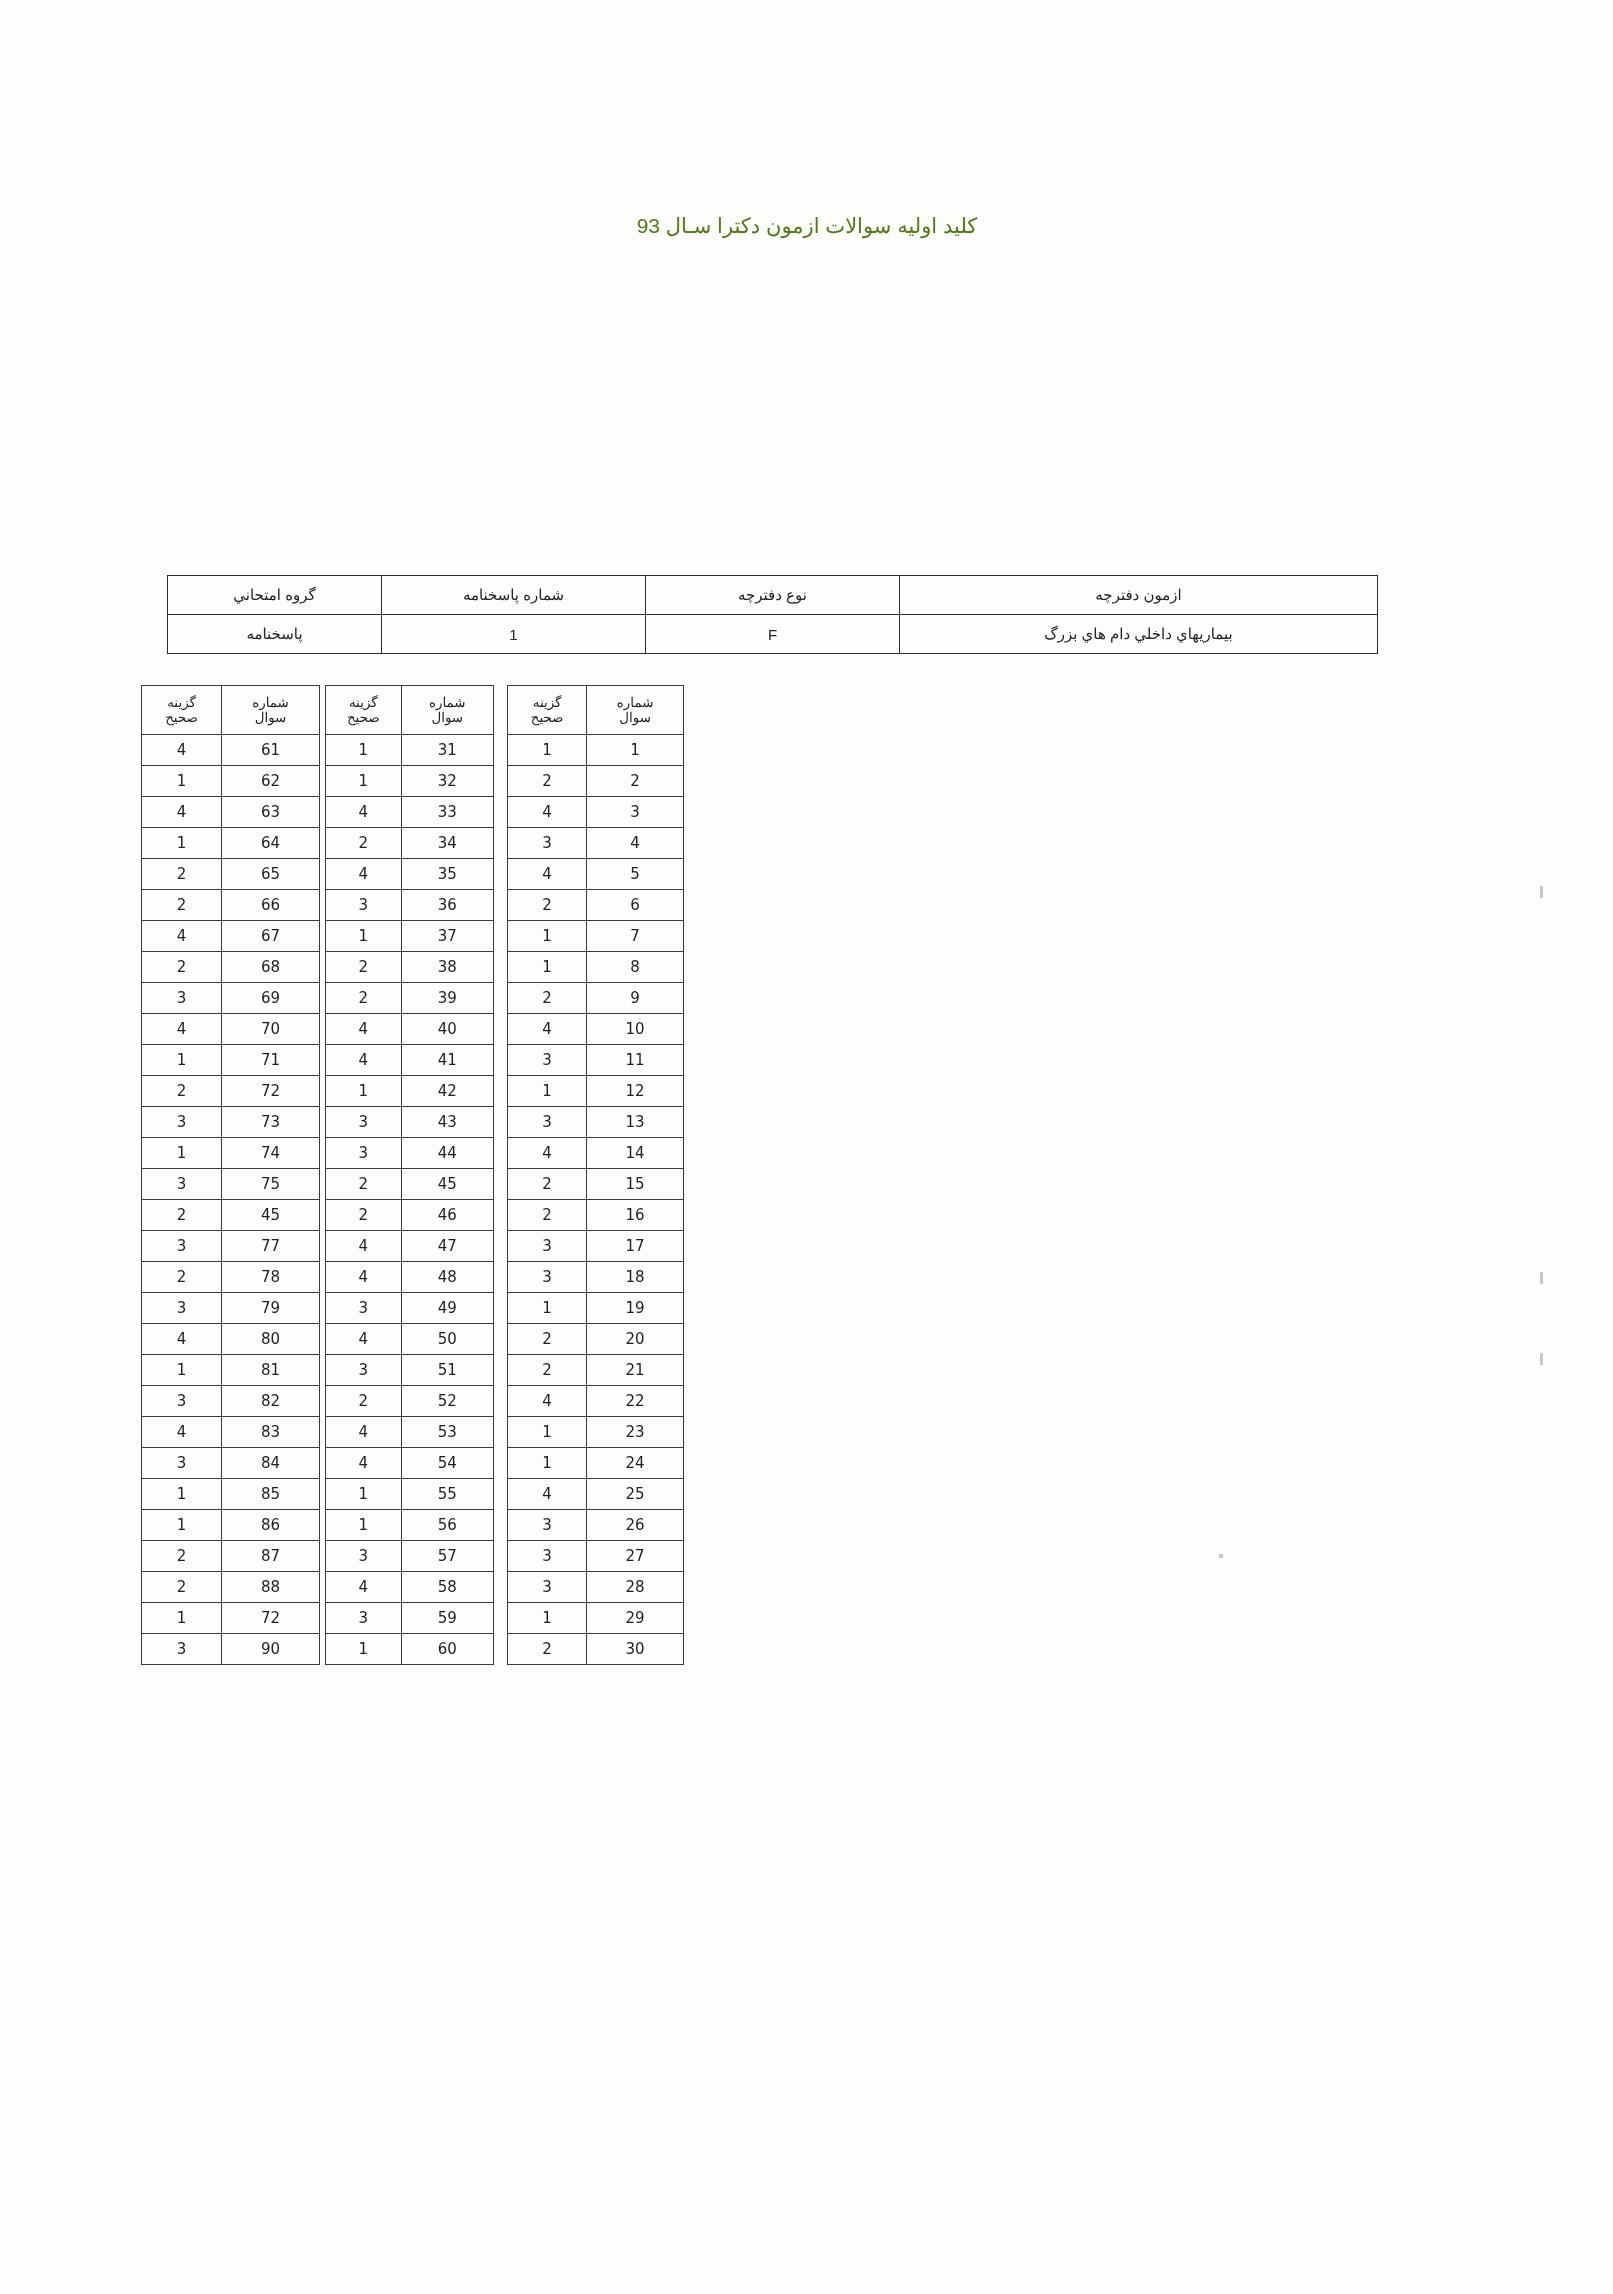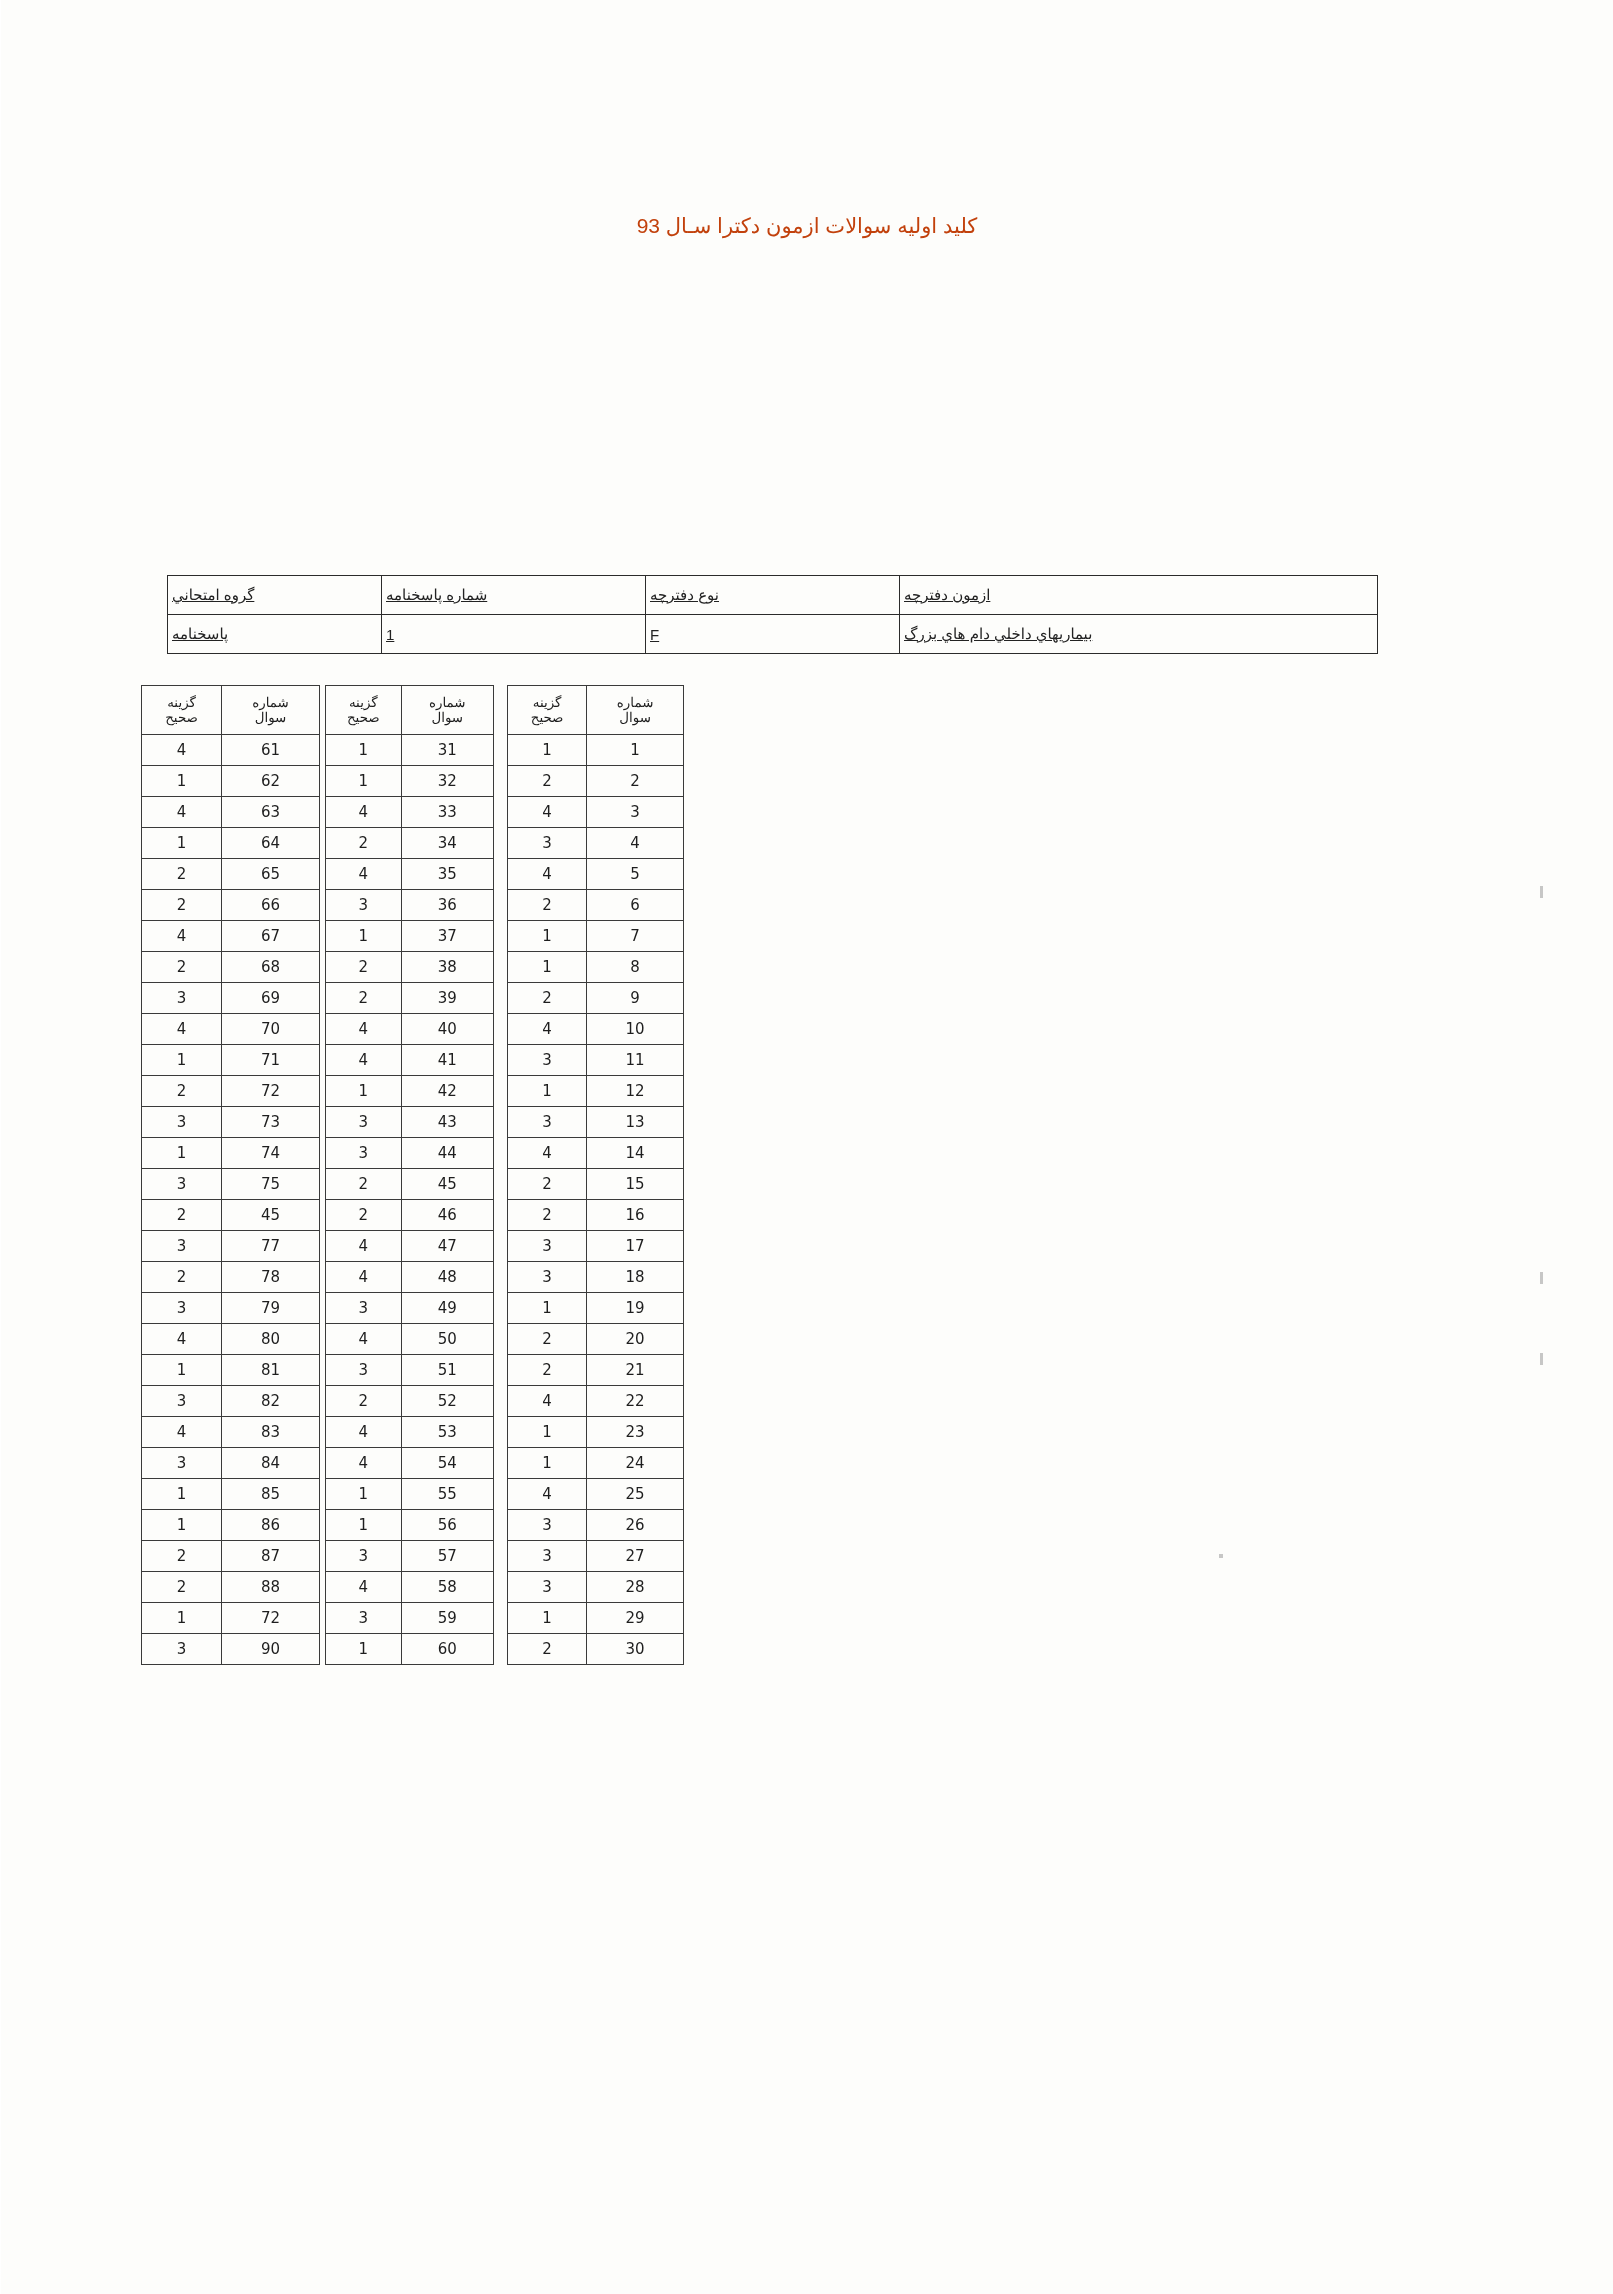--- a/index.html
+++ b/index.html
@@ -24,42 +24,41 @@
   }
 
   .doc-title {
     position: absolute;
     top: 214px;
     left: 0;
     width: 1614px;
     text-align: center;
     font-size: 21px;
     letter-spacing: 0.2px;
-    color: #c2410c;
+    color: #4d7c0f;
     white-space: nowrap;
   }
 
   
   .info-table {
     position: absolute;
     top: 575px;
     left: 167px;
     width: 1209px;
     border-collapse: collapse;
     table-layout: fixed;
   }
   .info-table td {
     border: 1.5px solid #2b2b2b;
     height: 34px;
-    text-align: left;
+    text-align: center;
     vertical-align: middle;
     font-size: 15px;
     color: #222;
     padding: 2px 4px;
-    text-decoration: underline;
   }
   .info-table .r1 td { font-size: 15px; }
   .info-table .r2 td { font-size: 15px; }
   .c-title  { width: 478px; }
   .c-type   { width: 254px; }
   .c-sheet  { width: 264px; }
   .c-group  { width: 214px; }
 
   
   .blocks {

